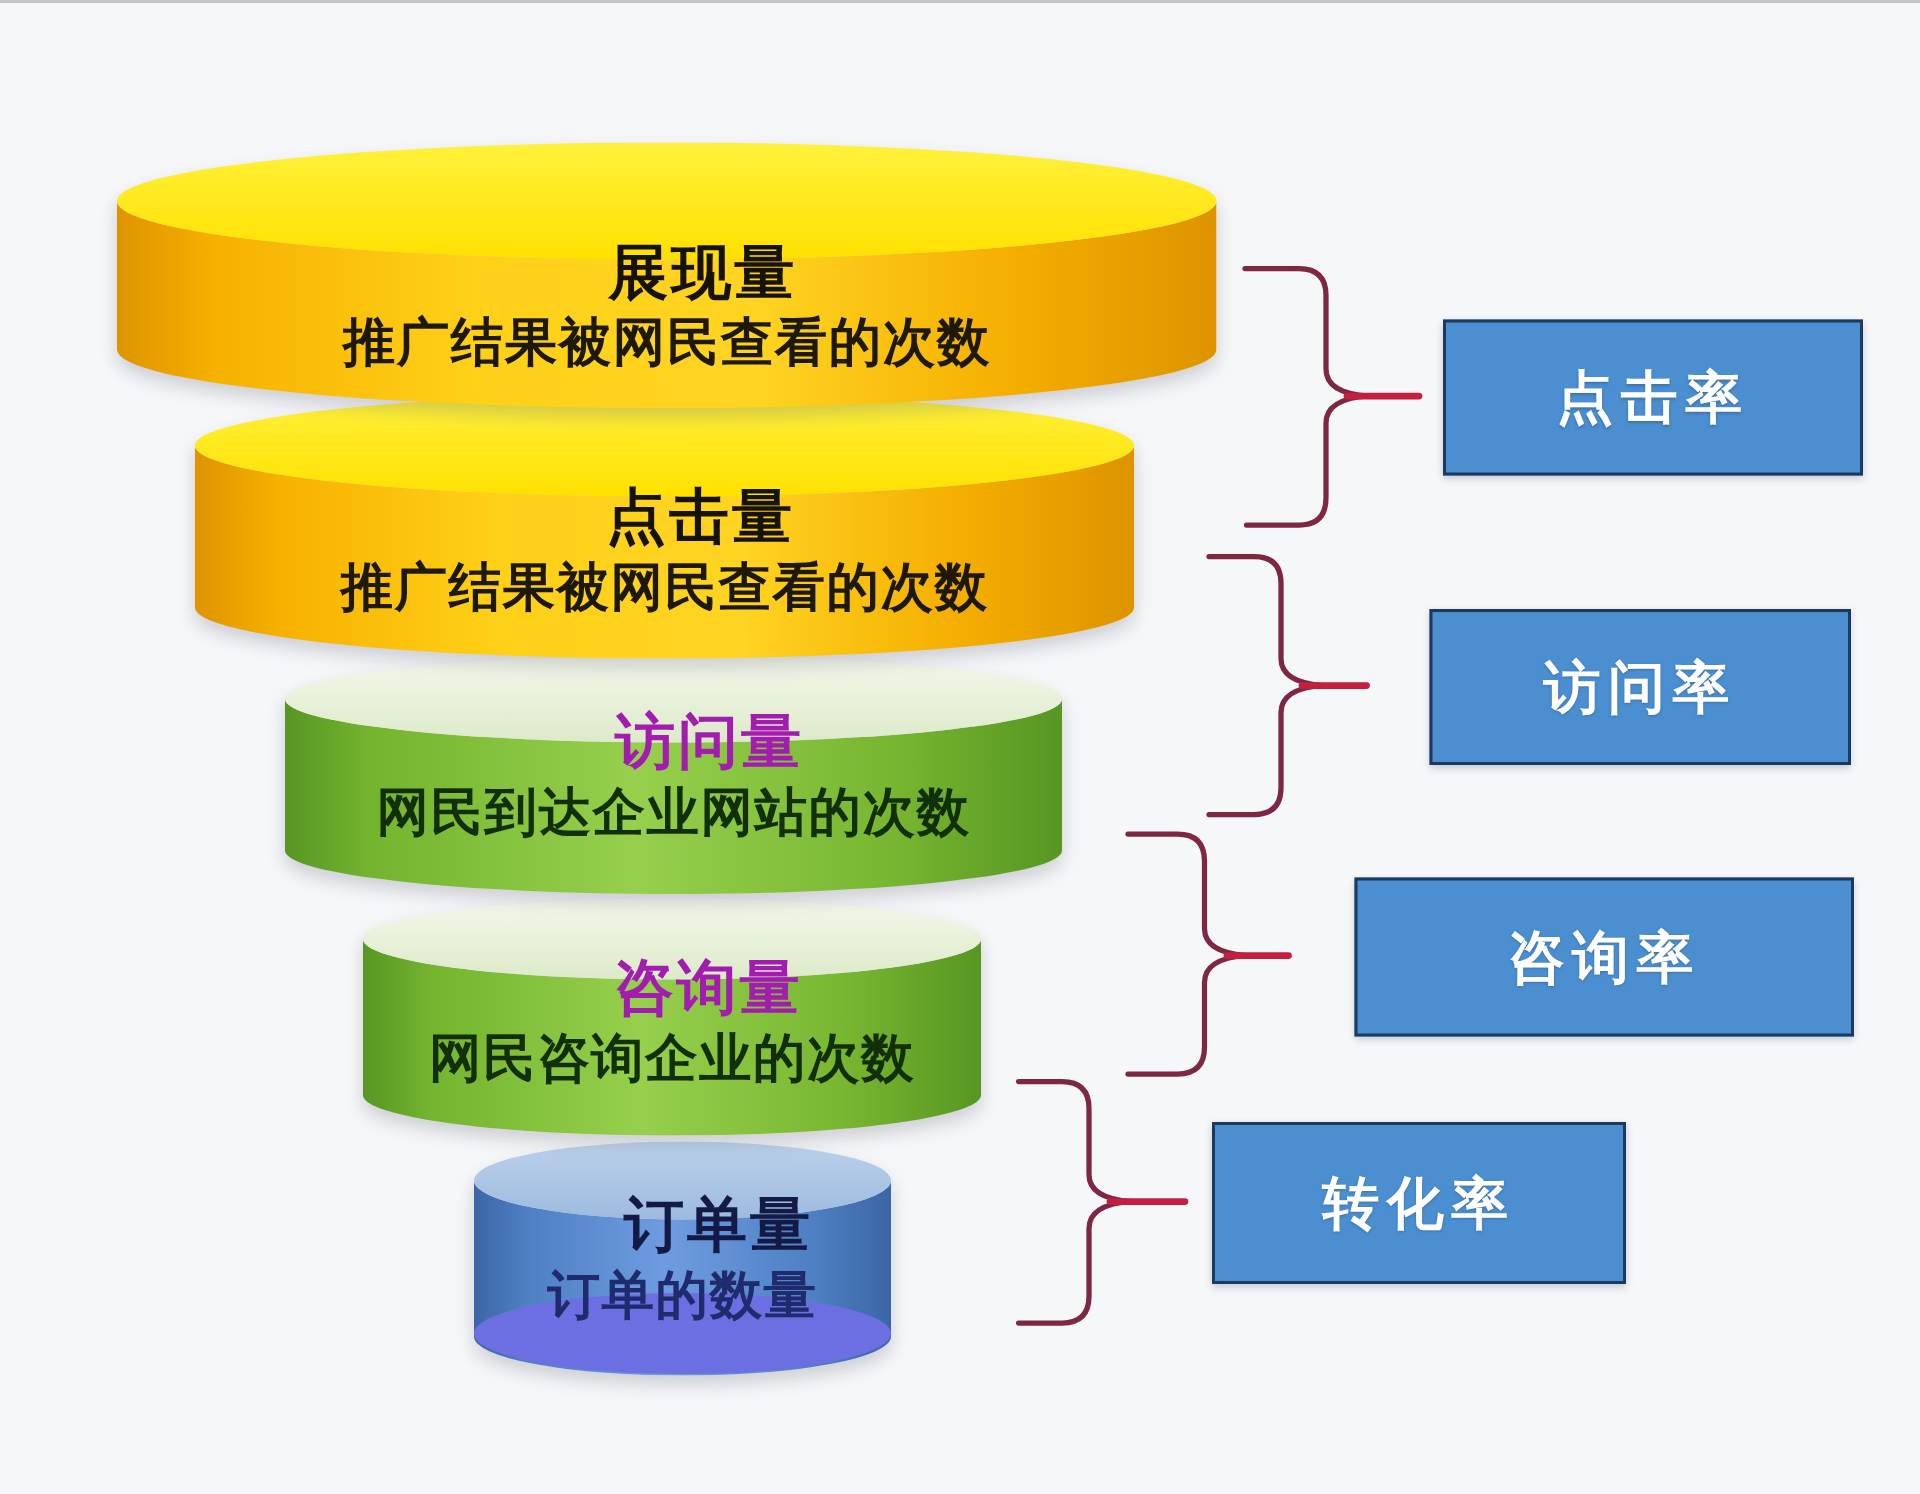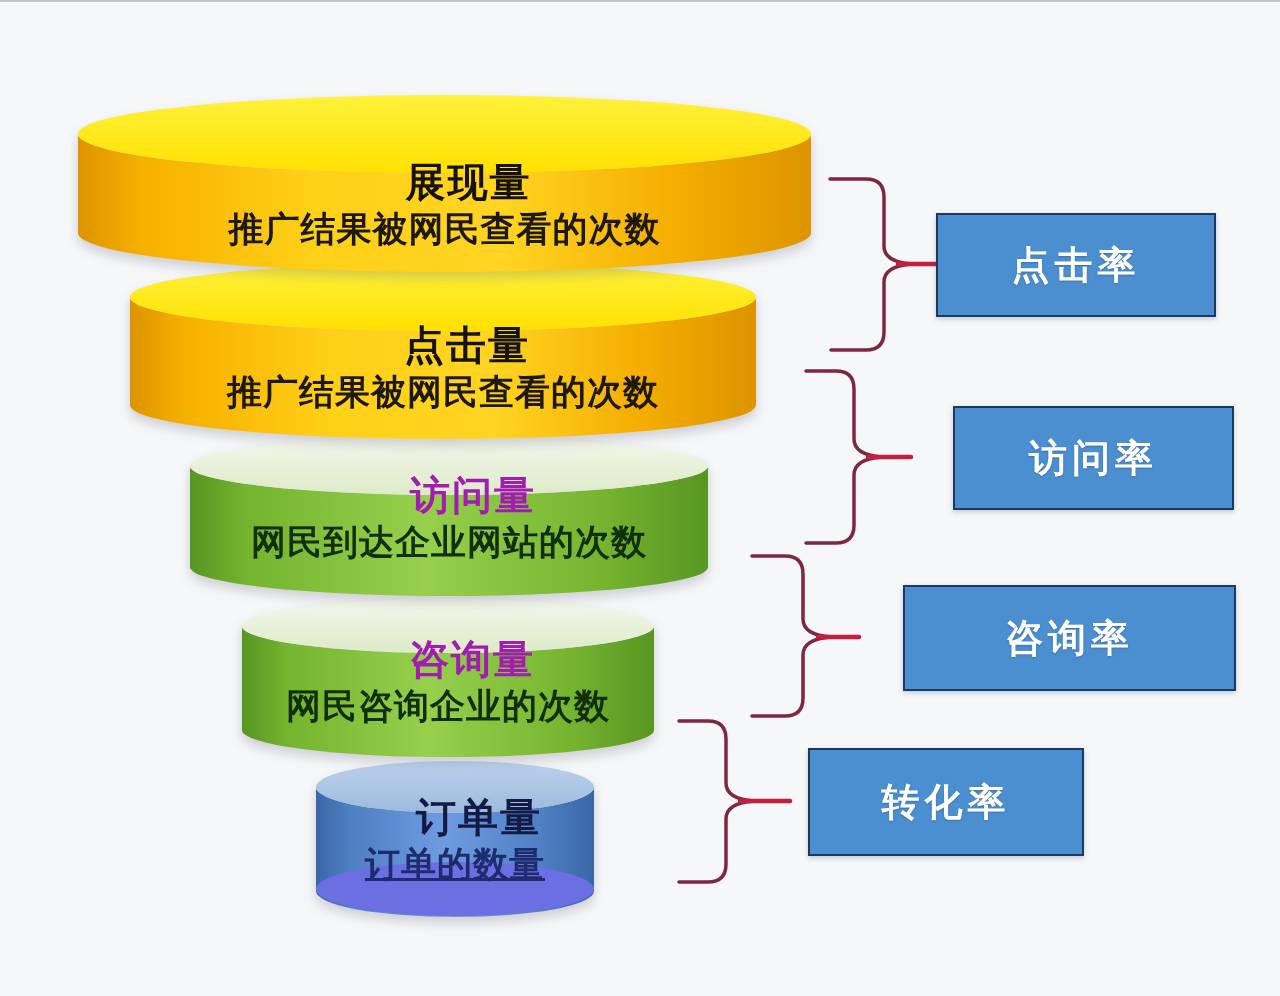--- a/index.html
+++ b/index.html
@@ -18,21 +18,21 @@
     position:absolute;inset:0;display:flex;flex-direction:column;
     align-items:center;text-align:center;pointer-events:none;
   }
   .tier-title{font-weight:700;font-size:40px;line-height:1.12;letter-spacing:2px;margin-left:48px;}
   .tier-sub{font-weight:600;font-size:35px;line-height:1.15;letter-spacing:1px;margin-top:4px;}
   .t-yellow .tier-title{color:#161304;}
   .t-yellow .tier-sub{color:#1d1906;}
   .t-green .tier-title{color:#a21caf;}
   .t-green .tier-sub{color:#11300a;}
   .t-blue .tier-title{color:#131a45;}
-  .t-blue .tier-sub{color:#1e2c6e;text-decoration:underline;}
+  .t-blue .tier-sub{color:#1e2c6e;}
   .z5{z-index:5}.z4{z-index:4}.z3{z-index:3}.z2{z-index:2}.z1{z-index:1}
   .braces{position:absolute;left:0;top:0;z-index:7;pointer-events:none;}
   .rate-box{
     position:absolute;z-index:9;display:flex;align-items:center;justify-content:center;
     background:#4b8fd1;border:2px solid #1c3a5f;box-sizing:border-box;
     box-shadow:0 2px 5px rgba(40,60,90,.25);
   }
   .rate-box span{
     color:#ffffff;font-size:38px;font-weight:700;letter-spacing:5px;
     text-shadow:0 1px 2px rgba(30,60,100,.35);
@@ -146,21 +146,21 @@
       <path d="M679,721 L708,721 Q726,721 726,739 L726,783 Q726,799 754,801 Q726,803 726,819 L726,864 Q726,882 708,882 L679,882"></path>
     </g>
     <g fill="none" stroke="#c41f3e" stroke-width="4.5" stroke-linecap="round">
       <path d="M898,264 L946,264"></path>
       <path d="M868,457 L911,457"></path>
       <path d="M818,637 L859,637"></path>
       <path d="M740,801 L790,801"></path>
     </g>
   </svg>
 
-  <div class="rate-box" style="left:936px;top:213px;width:280px;height:104px">
+  <div class="rate-box" style="left:962px;top:213px;width:280px;height:104px">
     <span>点击率</span>
   </div>
   <div class="rate-box" style="left:953px;top:406px;width:281px;height:104px">
     <span>访问率</span>
   </div>
   <div class="rate-box" style="left:903px;top:585px;width:333px;height:106px">
     <span>咨询率</span>
   </div>
   <div class="rate-box" style="left:808px;top:748px;width:276px;height:108px">
     <span>转化率</span>

